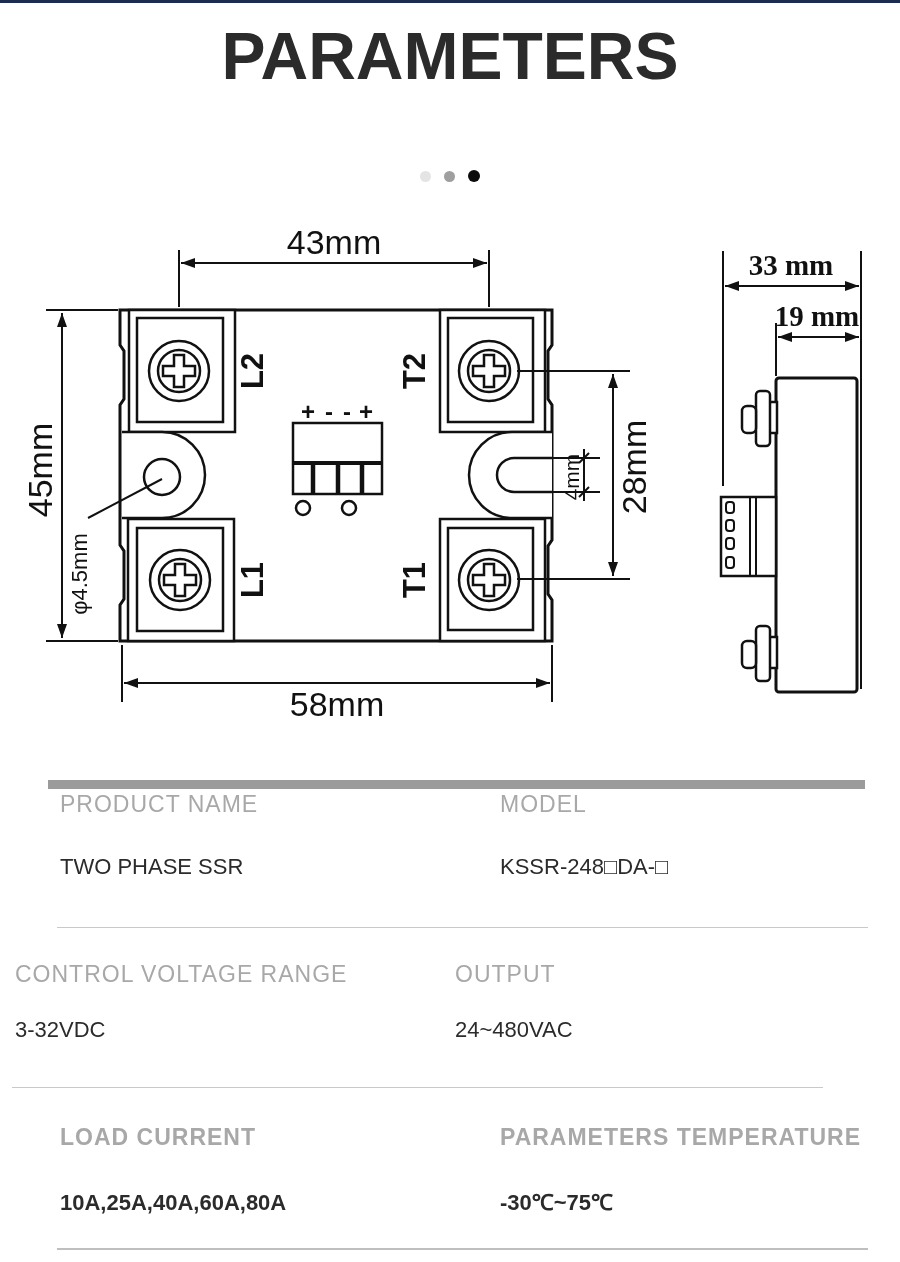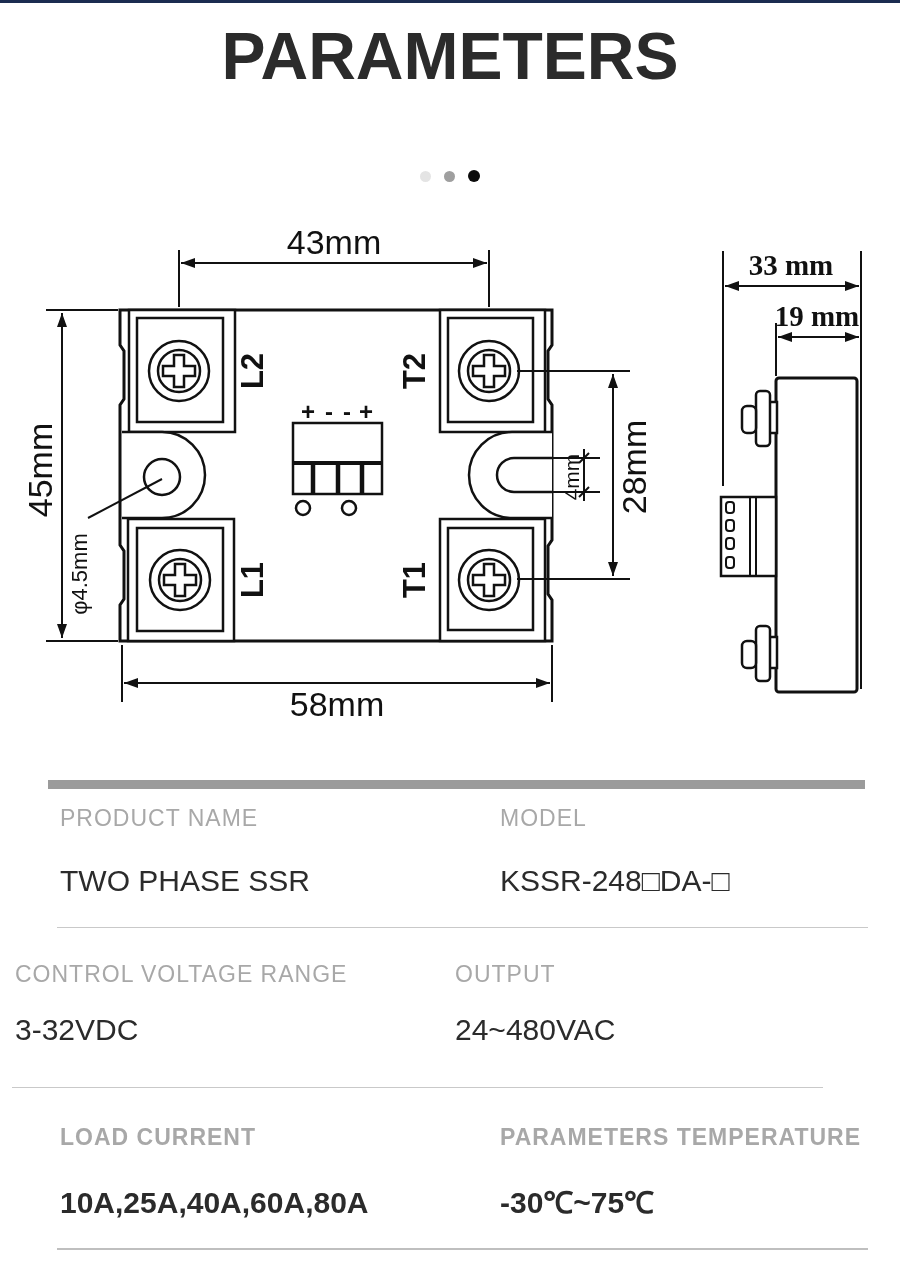--- a/index.html
+++ b/index.html
@@ -24,28 +24,28 @@
   .dim-sans  { font-family:"Liberation Sans",sans-serif; font-size:34px; }
   .dim-small { font-family:"Liberation Sans",sans-serif; font-size:21px; }
   .dim-serif { font-family:"Liberation Serif",serif; font-size:29px; font-weight:bold; }
   .term      { font-family:"Liberation Sans",sans-serif; font-size:31px; font-weight:bold; }
   .pol       { font-family:"Liberation Sans",sans-serif; font-size:24px; font-weight:bold; }
 
   .specs { position:absolute; top:780px; left:0; width:900px; }
   .specs-bar { margin-left:48px; width:817px; height:9px; background:#9b9b9b; }
   .spec-row { box-sizing:border-box; margin-left:57px; width:811px; border-bottom:1px solid #c9c9c9;
               display:grid; grid-template-columns:440px 1fr; padding-left:3px; }
-  .spec-row.r1 { height:139px; } .spec-row.r1 .spec-cell { padding-top:15px; }
+  .spec-row.r1 { height:139px; } .spec-row.r1 .spec-cell { padding-top:1px; }
   .spec-row.r1 .spec-value { margin-top:32px; }
   .spec-row.r2 { height:160px;margin-left:12px; } .spec-row.r2 .spec-cell { padding-top:32px; }
   .spec-row.r2 .spec-value { margin-top:25px; }
   .spec-row.r3 { height:162px; border-bottom:2px solid #bfbfbf;font-weight:bold; } .spec-row.r3 .spec-cell { padding-top:35px; }
   .spec-row.r3 .spec-value { margin-top:35px; }
   .spec-label { font-size:23px; line-height:28px; color:#a8a8a8; letter-spacing:1px; }
-  .spec-value { font-size:30px; line-height:34px; color:#2b2b2b; }
+  .spec-value { font-size:22px; line-height:34px; color:#2b2b2b; }
 </style>
 </head>
 <body>
 
 <div id="page">
   <div class="topbar" style="background-color: rgb(27, 44, 80);"></div>
 
   <div class="title">PARAMETERS</div>
 
   <div class="dots">

